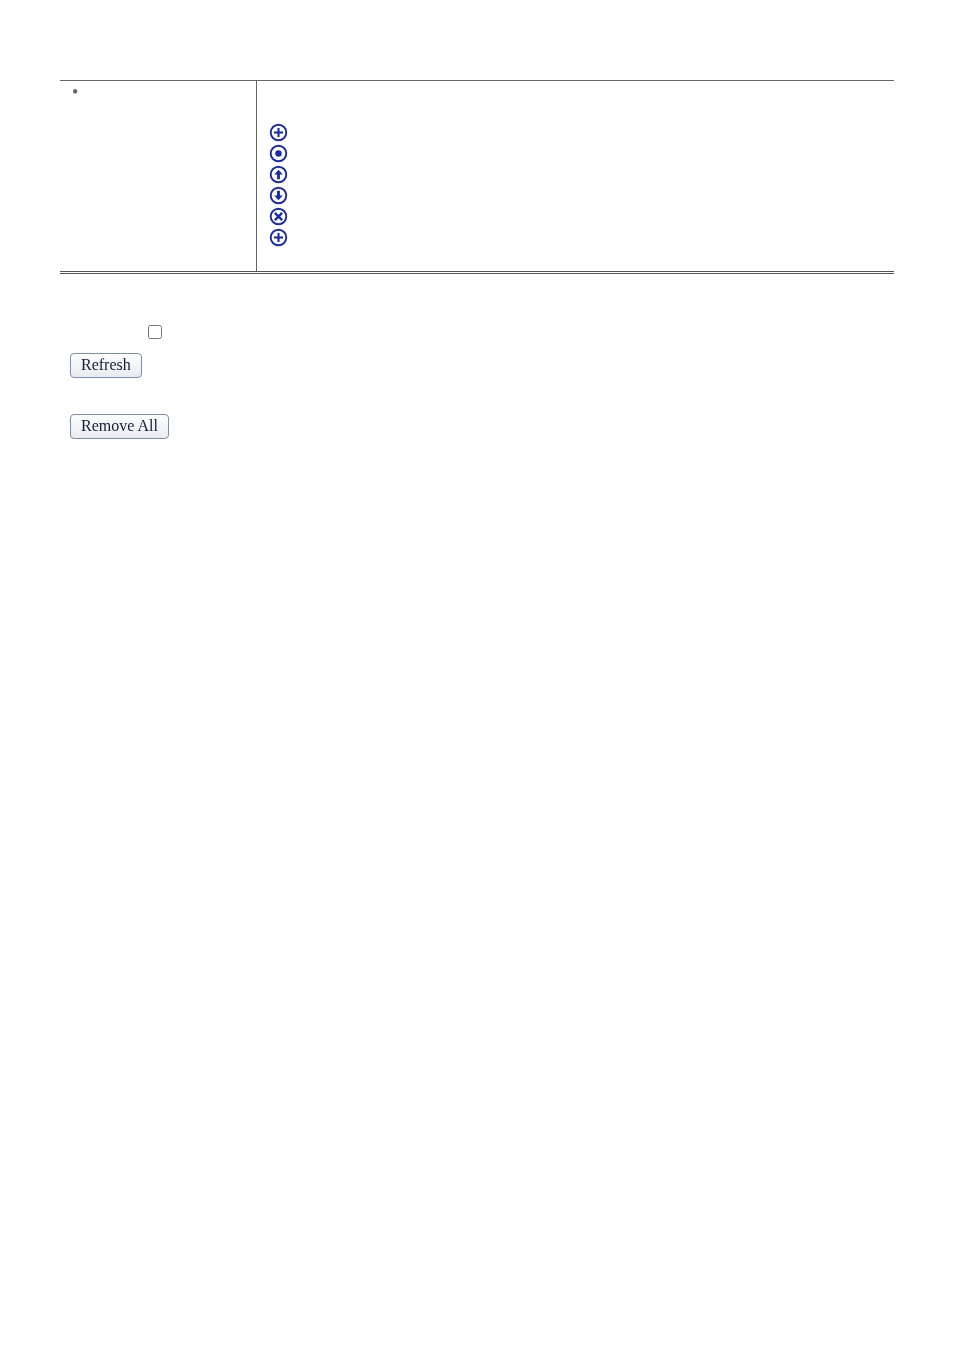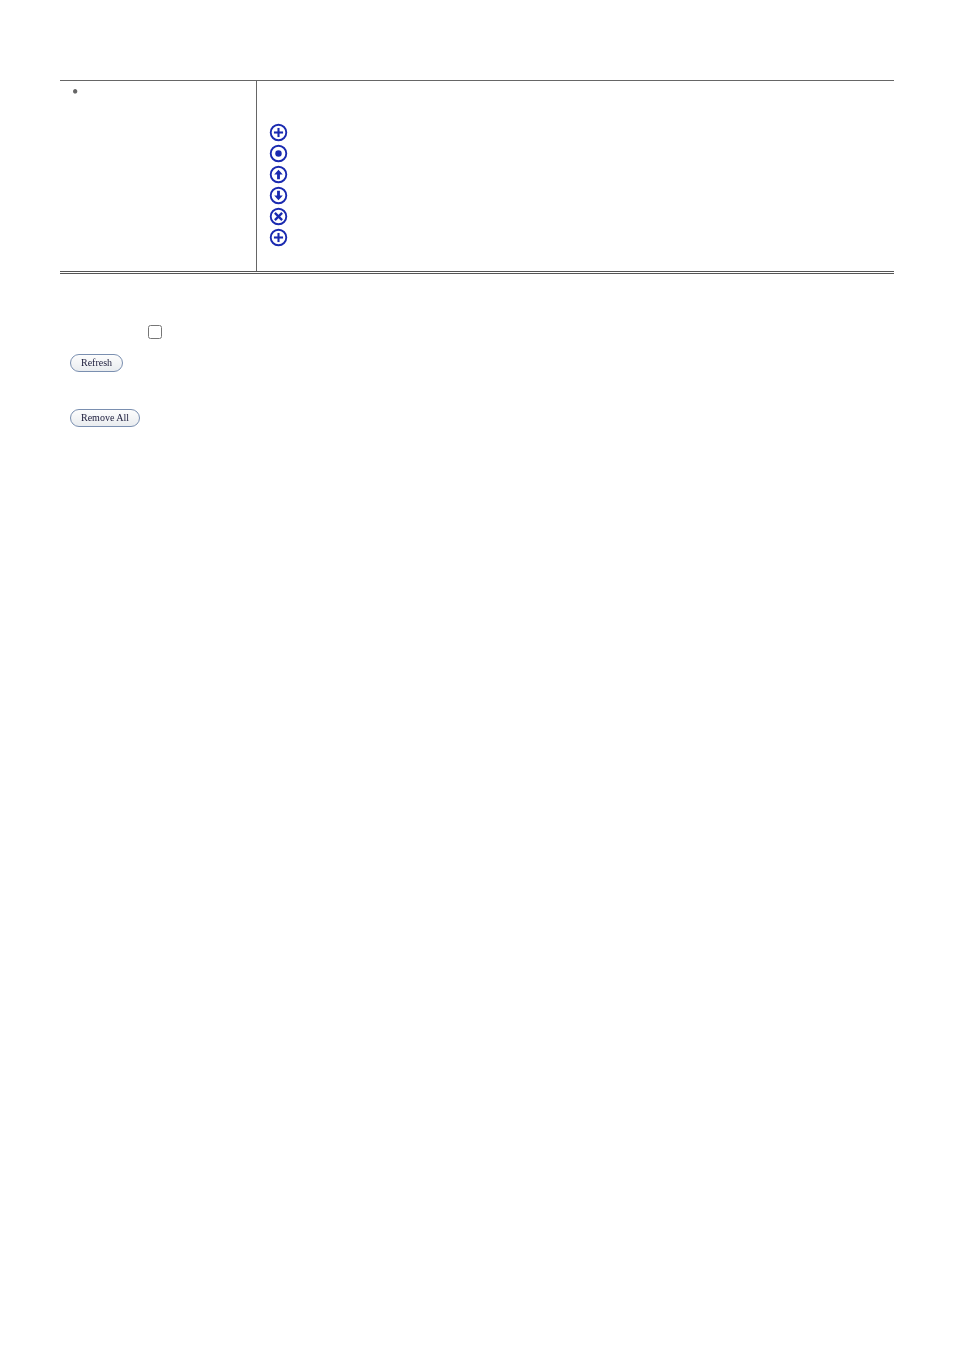--- a/index.html
+++ b/index.html
@@ -70,25 +70,25 @@
     width: 14px;
     height: 14px;
     margin: 0;
     vertical-align: middle;
   }
   .btn-row {
     margin-bottom: 20px;
   }
   button.classic {
     font-family: "Times New Roman", Times, serif;
-    font-size: 10px;
+    font-size: 16px;
     color: #1a1a3a;
     background: linear-gradient(#fdfdfd, #e9ecef);
     border: 1px solid #7a8fb0;
-    border-radius: 12px;
+    border-radius: 4px;
     padding: 2px 10px 3px 10px;
     cursor: pointer;
   }
   .gap-extra { margin-top: 36px; }
 </style>
 </head>
 <body>
 
 <div class="page">
 

